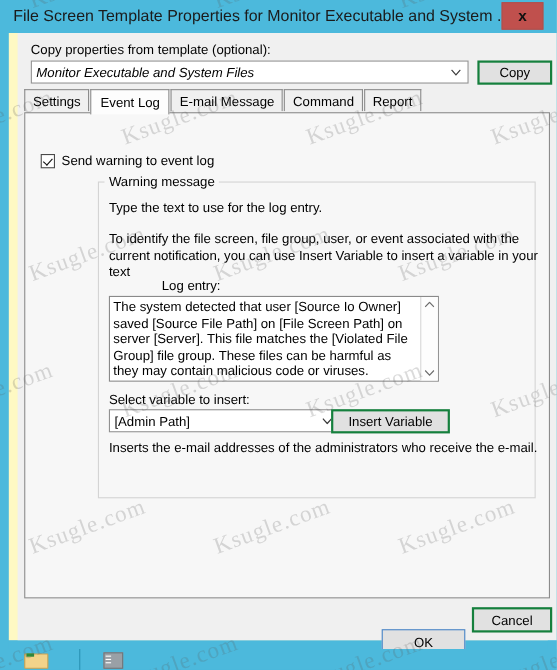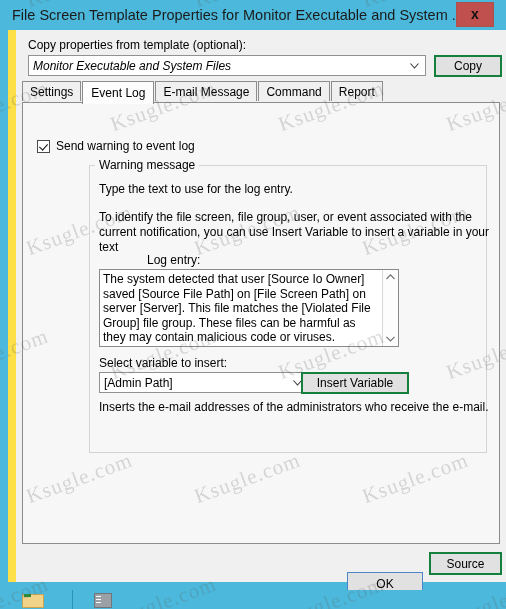--- a/index.html
+++ b/index.html
@@ -43,21 +43,21 @@
   }
 
   
   #dialog {
     position: absolute;
     left: 0;
     top: 0;
     width: 506px;
     height: 590px;
     box-sizing: border-box;
-    background: #fde047;
+    background: #fef9c3;
     border: 8px solid #4cb9dc;
     border-top: 0;
     z-index: 10;
   }
   #titlebar {
     position: absolute;
     left: 0;
     top: 0;
     width: 506px;
     height: 30px;
@@ -471,21 +471,21 @@
             </svg>
         </span>
       </div>
 
       <div class="btn" id="insert-variable-button">Insert Variable</div>
 
       <div class="grp-text" id="inserts-desc">Inserts the e-mail addresses of the administrators who receive the e-mail.</div>
     </div>
 
     <div class="btn" id="ok-button">OK</div>
-    <div class="btn" id="cancel-button">Source</div>
+    <div class="btn" id="cancel-button">Cancel</div>
   </div>
 </div>
 
 <div id="titlebar">
   <div id="title-text">File Screen Template Properties for Monitor Executable and System ...</div>
   <div id="close-button">x</div>
 </div>
 
 <div id="taskbar">
   <div id="taskbar-divider"></div>

